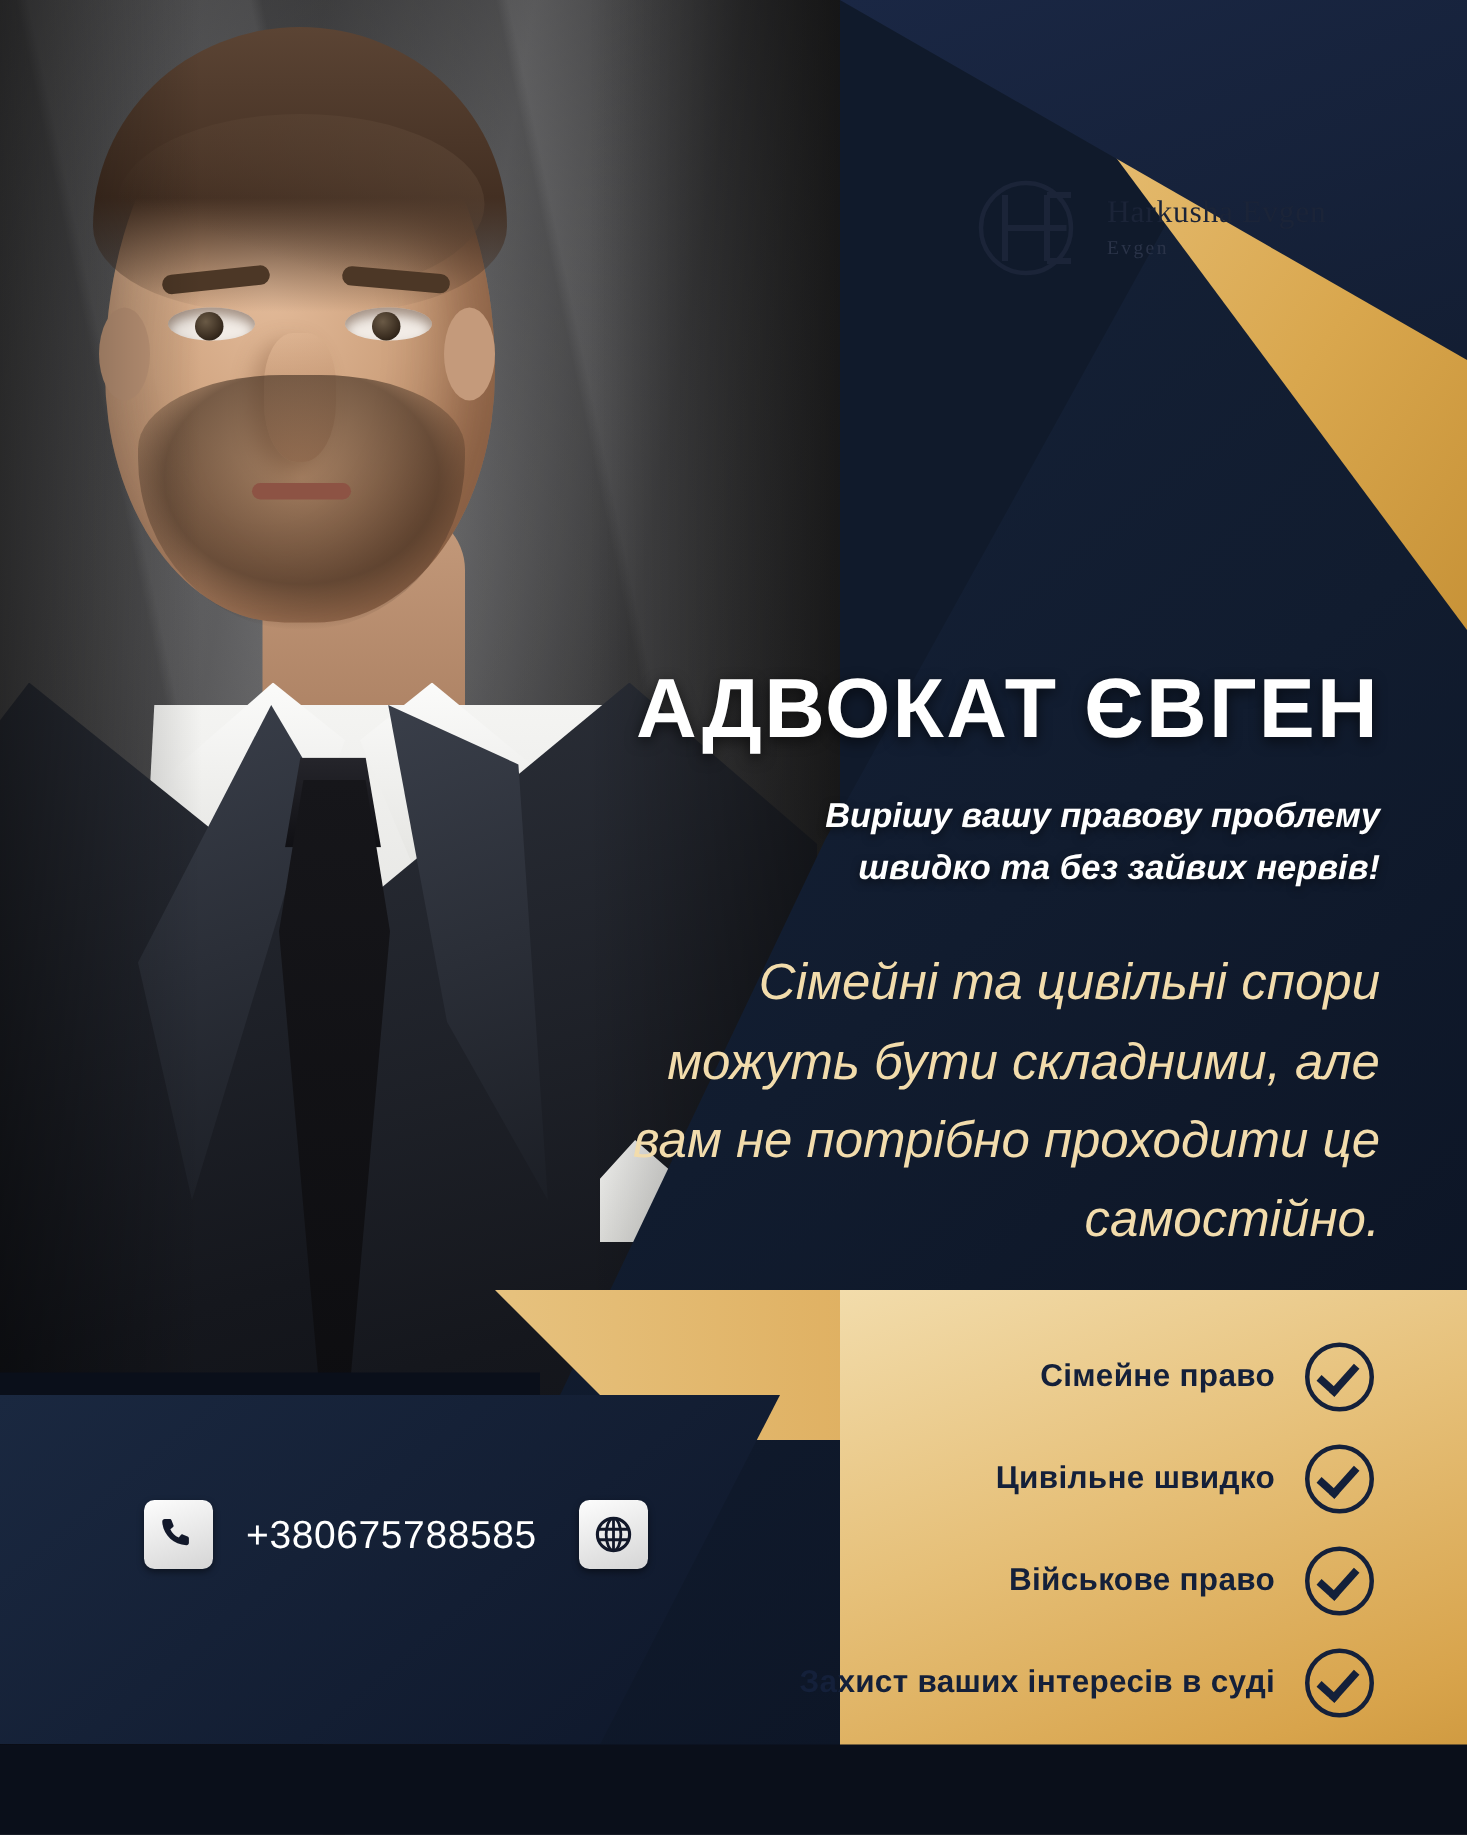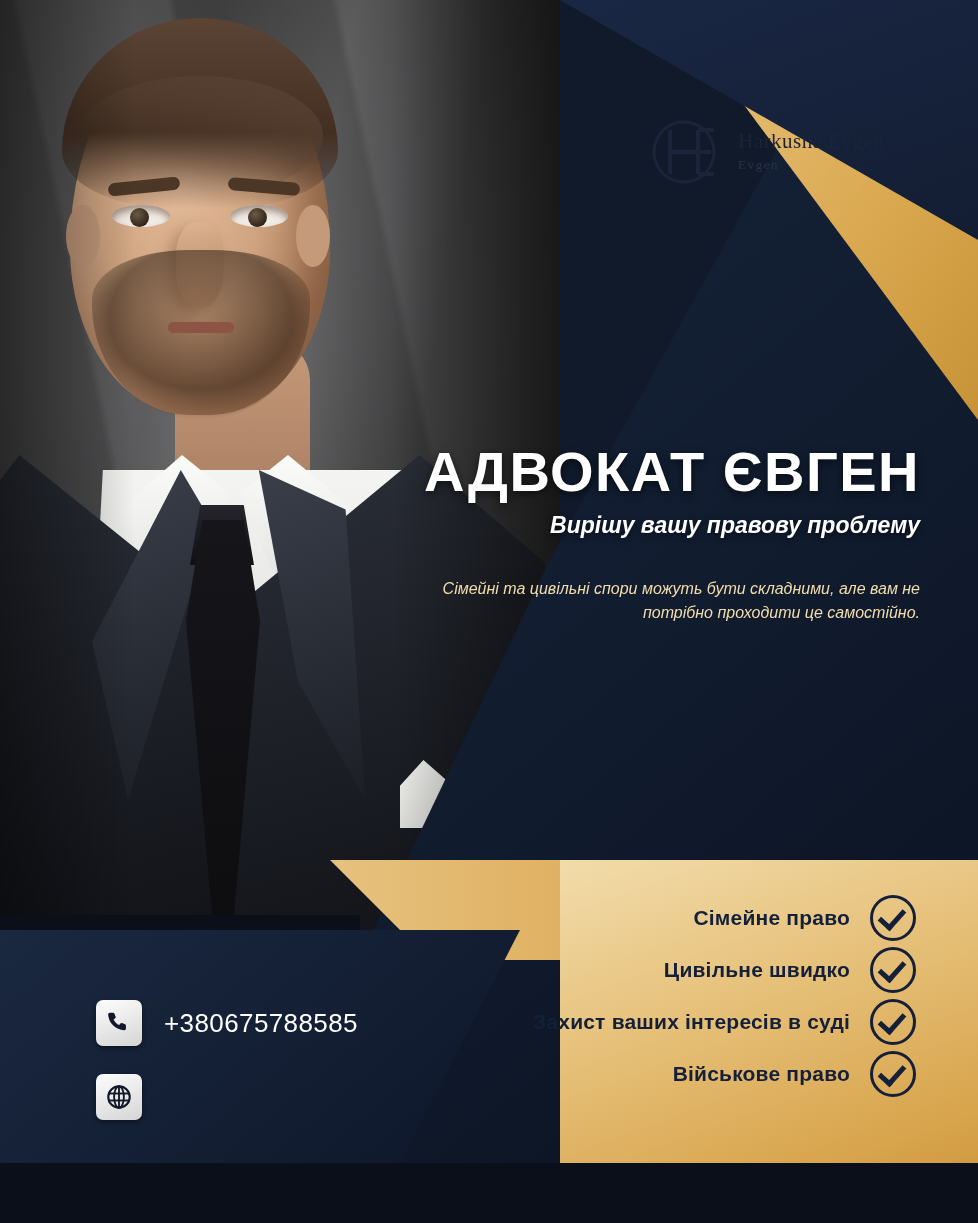--- a/index.html
+++ b/index.html
@@ -290,44 +290,44 @@
     text-shadow: 0 3px 7px rgba(0,0,0,.55);
   }
   .h-name {
     font-size: 56px;
     font-weight: bold;
     letter-spacing: 1.5px;
     margin-top: 7px;
     text-shadow: 0 3px 9px rgba(0,0,0,.6);
   }
   .h-tag {
-    margin-top: 4px;
+    margin-top: 22px;
     font-size: 23px;
     font-weight: bold;
     font-style: italic;
     line-height: 1.5;
     color: #ffffff;
     text-shadow: 0 2px 6px rgba(0,0,0,.5);
   }
   .h-body {
     margin-top: 34px;
-    font-size: 16px;
+    font-size: 34px;
     font-style: italic;
     line-height: 1.55;
     color: #f2dcac;
   }
 
   
   .services {
     position: absolute;
     right: 62px; top: 895px;
     width: 440px;
     display: flex;
     flex-direction: column;
-    gap: 6px;
+    gap: 22px;
     align-items: flex-end;
   }
   .service-row {
     display: flex;
     align-items: center;
     justify-content: flex-end;
     gap: 20px;
     width: 100%;
   }
   .service-label {
@@ -351,22 +351,23 @@
     border-right: 5px solid #14203a;
     border-bottom: 5px solid #14203a;
     transform: rotate(42deg);
   }
 
   
   .contacts {
     position: absolute;
     left: 96px; top: 1000px;
     display: flex;
-    flex-direction: column;
+    flex-direction: row;
     gap: 28px;
+    align-items: center;
   }
   .contact-row {
     display: flex;
     align-items: center;
     gap: 22px;
   }
   .c-icon {
     width: 46px; height: 46px;
     border-radius: 7px;
     background: linear-gradient(160deg, #fdfdfd, #d5d5d5);
@@ -440,39 +441,40 @@
     <div class="logo-text">
       <div class="logo-name">Harkusha Evgen</div>
       <div class="logo-sub">Evgen</div>
     </div>
   </div>
 
   <div class="headline">
     <div class="h-name">АДВОКАТ ЄВГЕН</div>
     <div class="h-tag">
       <div>Вирішу вашу правову проблему</div>
+      <div>швидко та без зайвих нервів!</div>
     </div>
     <div class="h-body">Сімейні та цивільні спори можуть бути складними, але вам не потрібно проходити це самостійно.</div>
   </div>
 
   <div class="services">
     <div class="service-row">
       <span class="service-label">Сімейне  право</span>
       <span class="check"></span>
     </div>
     <div class="service-row">
       <span class="service-label">Цивільне швидко</span>
       <span class="check"></span>
     </div>
     <div class="service-row">
+      <span class="service-label">Військове право</span>
+      <span class="check"></span>
+    </div>
+    <div class="service-row">
       <span class="service-label">Захист ваших інтересів в суді</span>
-      <span class="check"></span>
-    </div>
-    <div class="service-row">
-      <span class="service-label">Військове право</span>
       <span class="check"></span>
     </div>
   </div>
 
   <div class="contacts">
     <div class="contact-row">
       <span class="c-icon">
         <svg width="26" height="26" viewBox="0 0 24 24" aria-hidden="true">
           <path d="M6.6 2.5c.5 0 .9.3 1.1.8l1.2 3c.2.5 0 1-.4 1.3L7 8.7c1 2.3 2.9 4.2 5.2 5.2l1.1-1.5c.3-.4.8-.6 1.3-.4l3 1.2c.5.2.8.6.8 1.1v2.8c0 .9-.7 1.6-1.6 1.5C8.6 18.1 2.4 11.9 2 4.1c0-.9.7-1.6 1.5-1.6h3.1z" fill="#12182a"></path>
         </svg>

